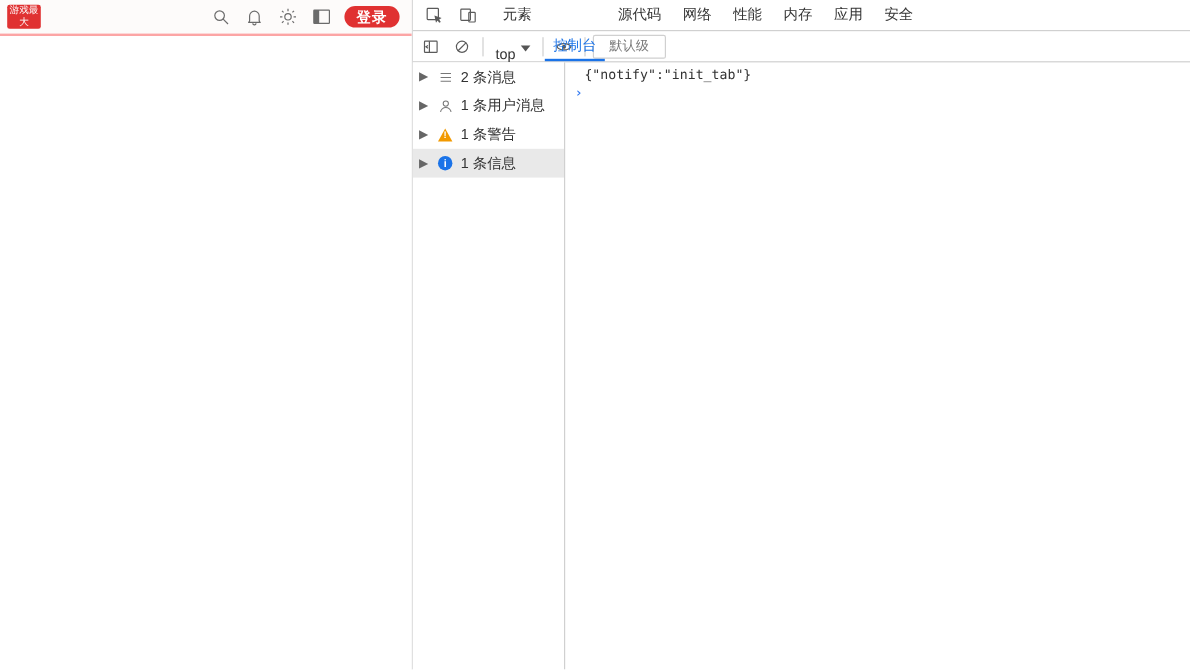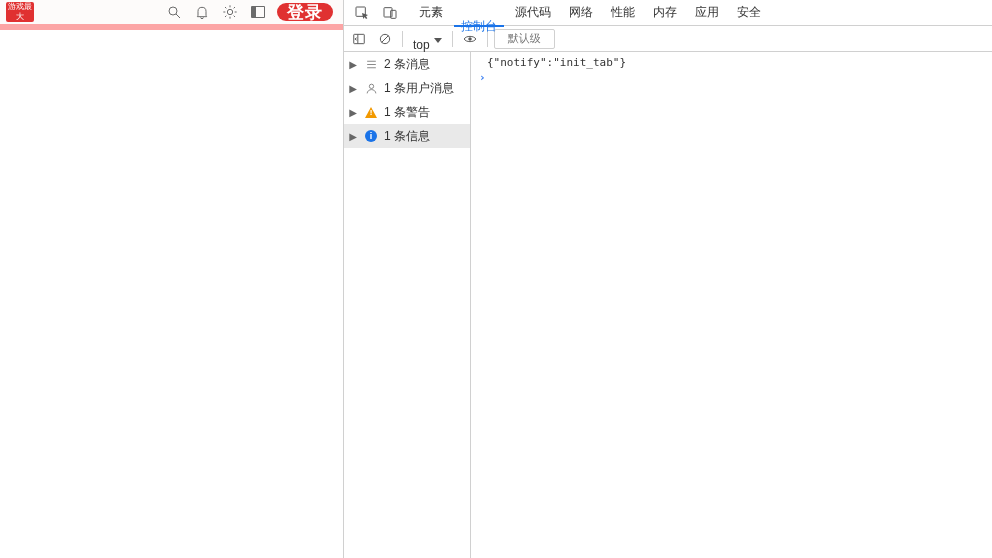--- a/index.html
+++ b/index.html
@@ -1,31 +1,31 @@
 <!DOCTYPE html>
 <html><head>
 <meta charset="utf-8">
 <style>
   * { box-sizing: border-box; margin: 0; padding: 0; }
   html, body { width: 992px; height: 558px; font-family: -apple-system, "Segoe UI", Arial, sans-serif; font-size: 12px; color: #333; background: #fff; overflow: hidden; }
   .root { display: flex; width: 100%; height: 100%; }
   
   .app-pane { width: 344px; flex: 0 0 344px; border-right: 1px solid #d0d0d0; background: #fff; display: flex; flex-direction: column; }
-  .app-header { height: 30px; background: #fdfbfa; border-bottom: 6px solid #fca5a5; display: flex; align-items: center; padding: 0 10px 0 6px; gap: 10px; }
+  .app-header { height: 30px; background: #fdfbfa; border-bottom: 2px solid #fca5a5; display: flex; align-items: center; padding: 0 10px 0 6px; gap: 10px; }
   .brand { width: 28px; height: 20px; background: #e03131; border-radius: 2px; color: #fff; font-size: 8px; line-height: 10px; display: flex; align-items: center; justify-content: center; text-align: center; overflow: hidden; padding: 0 1px; }
   .app-header .spacer { flex: 1; }
   .hicon { width: 18px; height: 18px; color: #6b6b6b; display: inline-flex; align-items: center; justify-content: center; }
   .hicon svg { width: 16px; height: 16px; stroke: currentColor; fill: none; stroke-width: 1.5; }
   .icon-rect { width: 14px; height: 12px; border: 1.5px solid #6b6b6b; border-left-width: 5px; border-radius: 1px; }
-  .login-btn { background: #e03131; color: #fff; border-radius: 10px; height: 18px; padding: 0 10px; display: inline-flex; align-items: center; font-size: 17px; font-weight: 600; letter-spacing: 1px; cursor: pointer; }
+  .login-btn { background: #e03131; color: #fff; border-radius: 10px; height: 18px; padding: 0 10px; display: inline-flex; align-items: center; font-size: 12px; font-weight: 600; letter-spacing: 1px; cursor: pointer; }
   .app-body { flex: 1; background: #fff; }
   
   .devtools { flex: 1; display: flex; flex-direction: column; min-width: 0; }
   .dt-tabs { height: 26px; border-bottom: 1px solid #d0d0d0; display: flex; align-items: stretch; padding-left: 4px; gap: 0; }
-  .dt-tab, .dt-button { display: inline-flex; align-items: center; padding: 0 9px; color: #333; font-size: 12px; cursor: pointer; position: relative; white-space: nowrap; }
+  .dt-tab, .dt-button { display: inline-flex; align-items: center; padding: 12px 9px; color: #333; font-size: 12px; cursor: pointer; position: relative; white-space: nowrap; }
   .dt-button { padding: 0 6px; }
   .dt-tab.active { color: #1a73e8; margin-top: 26px; }
   .dt-tab.active::after { content: ""; position: absolute; left: 2px; right: 2px; bottom: -1px; height: 2px; background: #1a73e8; }
   .dt-button svg { width: 16px; height: 16px; stroke: #5a5a5a; fill: none; stroke-width: 1.5; }
   .pi-badge { width: 0; height: 0; border-left: 5px solid transparent; border-right: 5px solid transparent; border-bottom: 9px solid #555; margin-left: 4px; display: inline-block; }
   
   .dt-toolbar { height: 26px; border-bottom: 1px solid #d0d0d0; display: flex; align-items: center; gap: 4px; padding: 0 4px; }
   .tb-btn { width: 22px; height: 22px; display: inline-flex; align-items: center; justify-content: center; color: #5a5a5a; cursor: pointer; }
   .tb-btn svg { width: 14px; height: 14px; stroke: currentColor; fill: none; stroke-width: 1.7; }
   .ctx-select { display: inline-flex; align-items: flex-start; gap: 4px; font-size: 12px; color: #333; padding: 0 4px; cursor: pointer; margin-top: 13px; }

